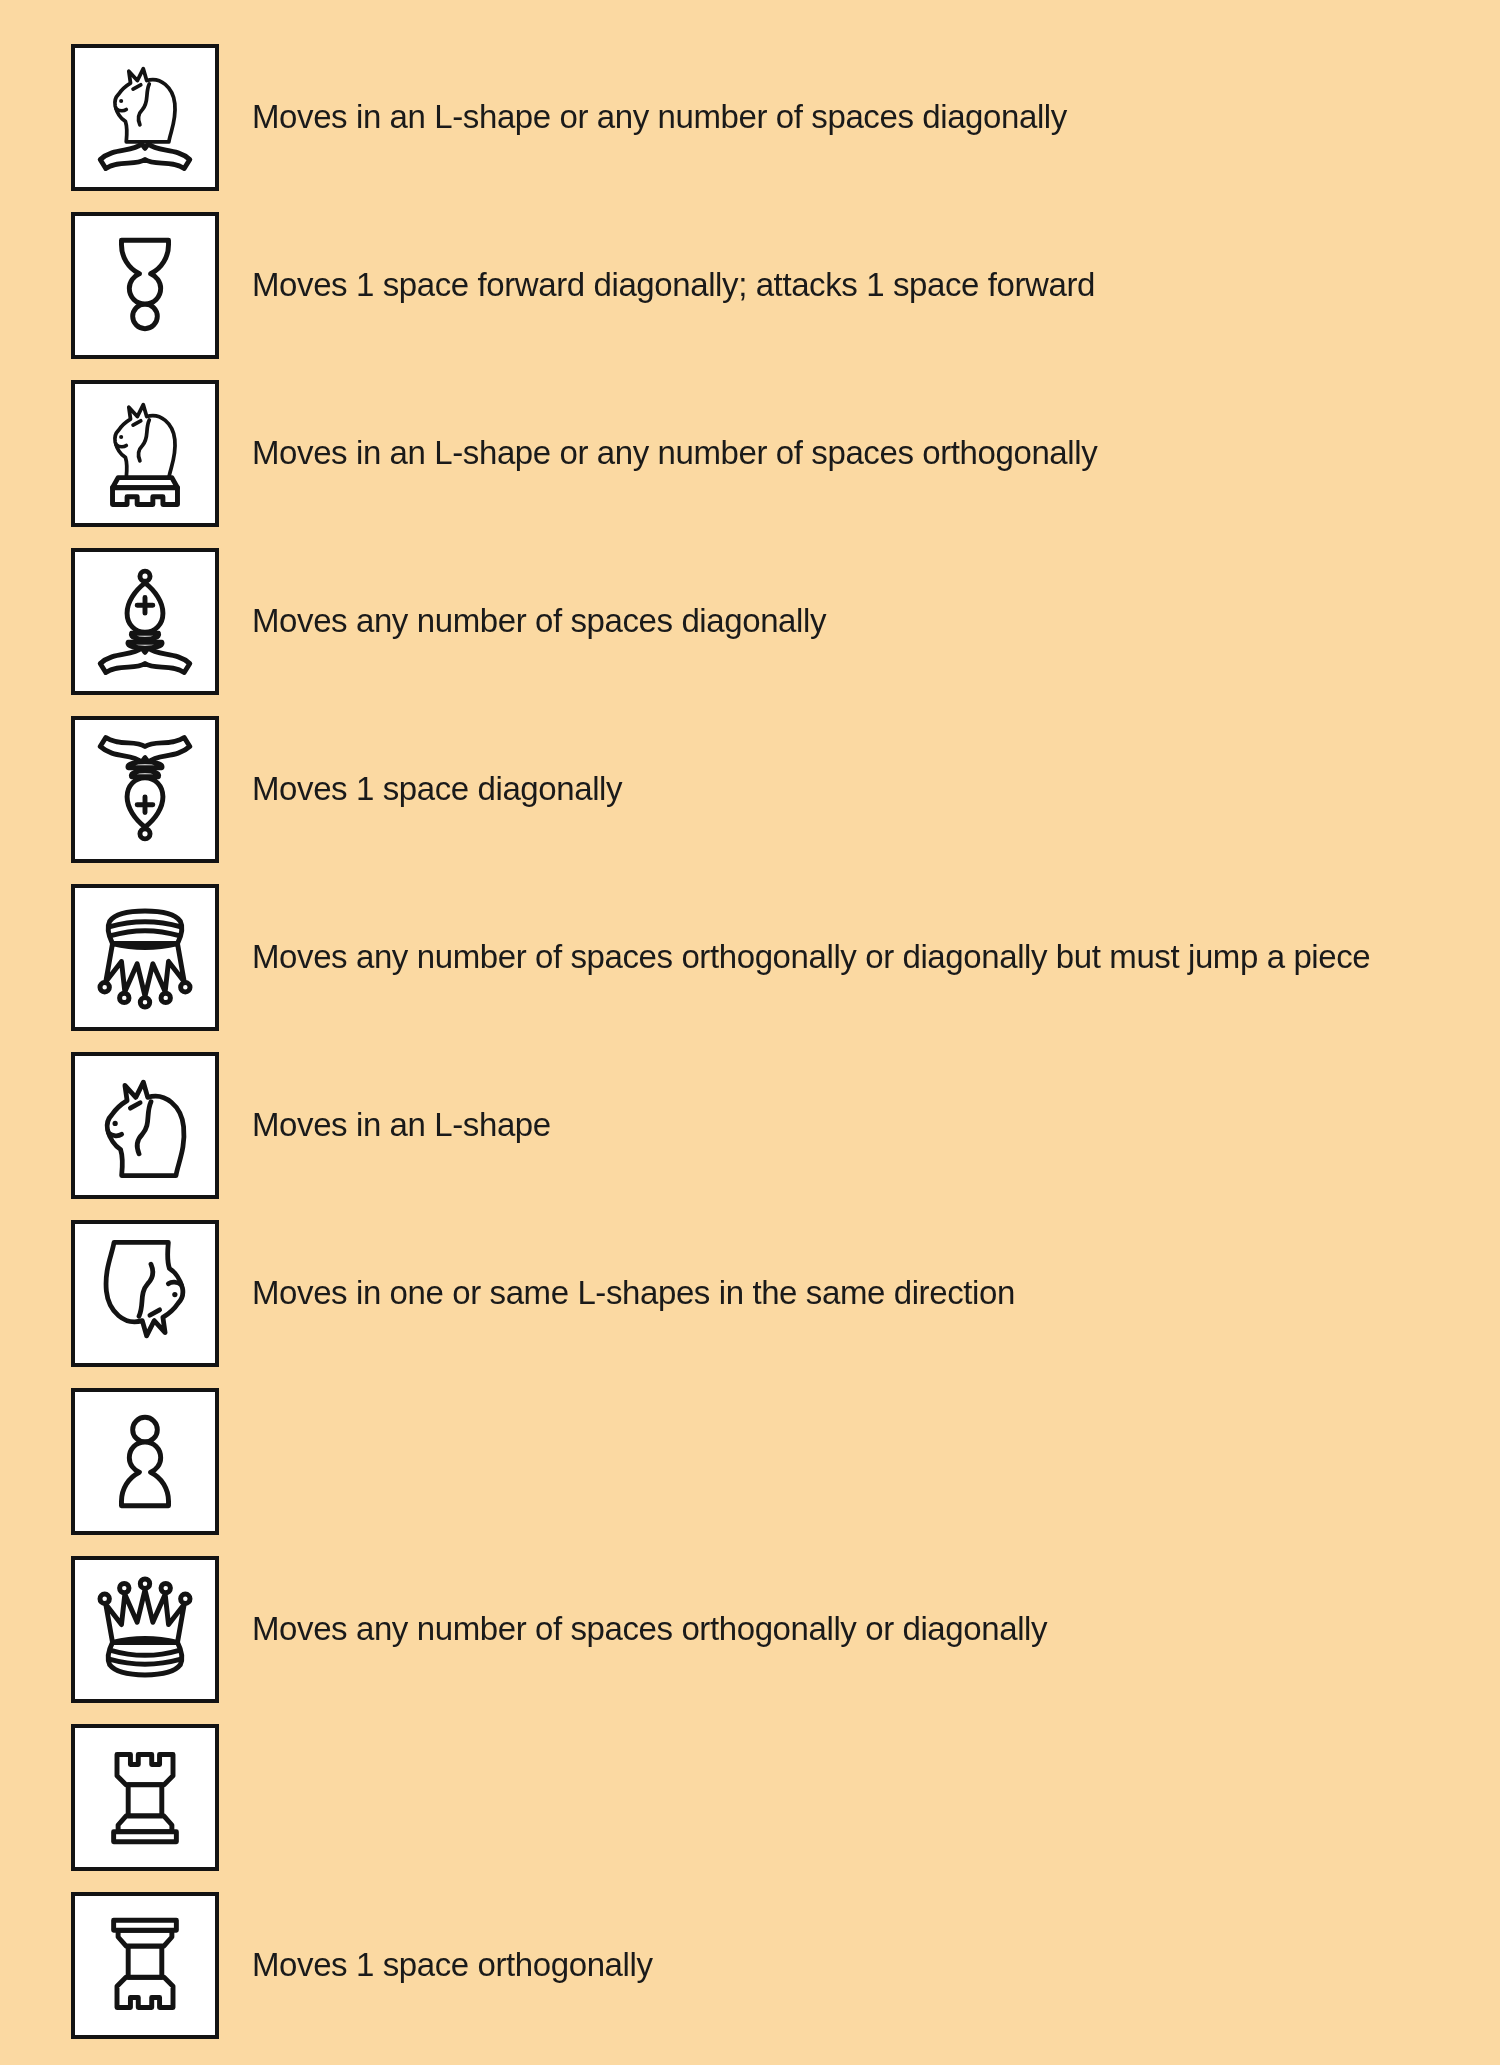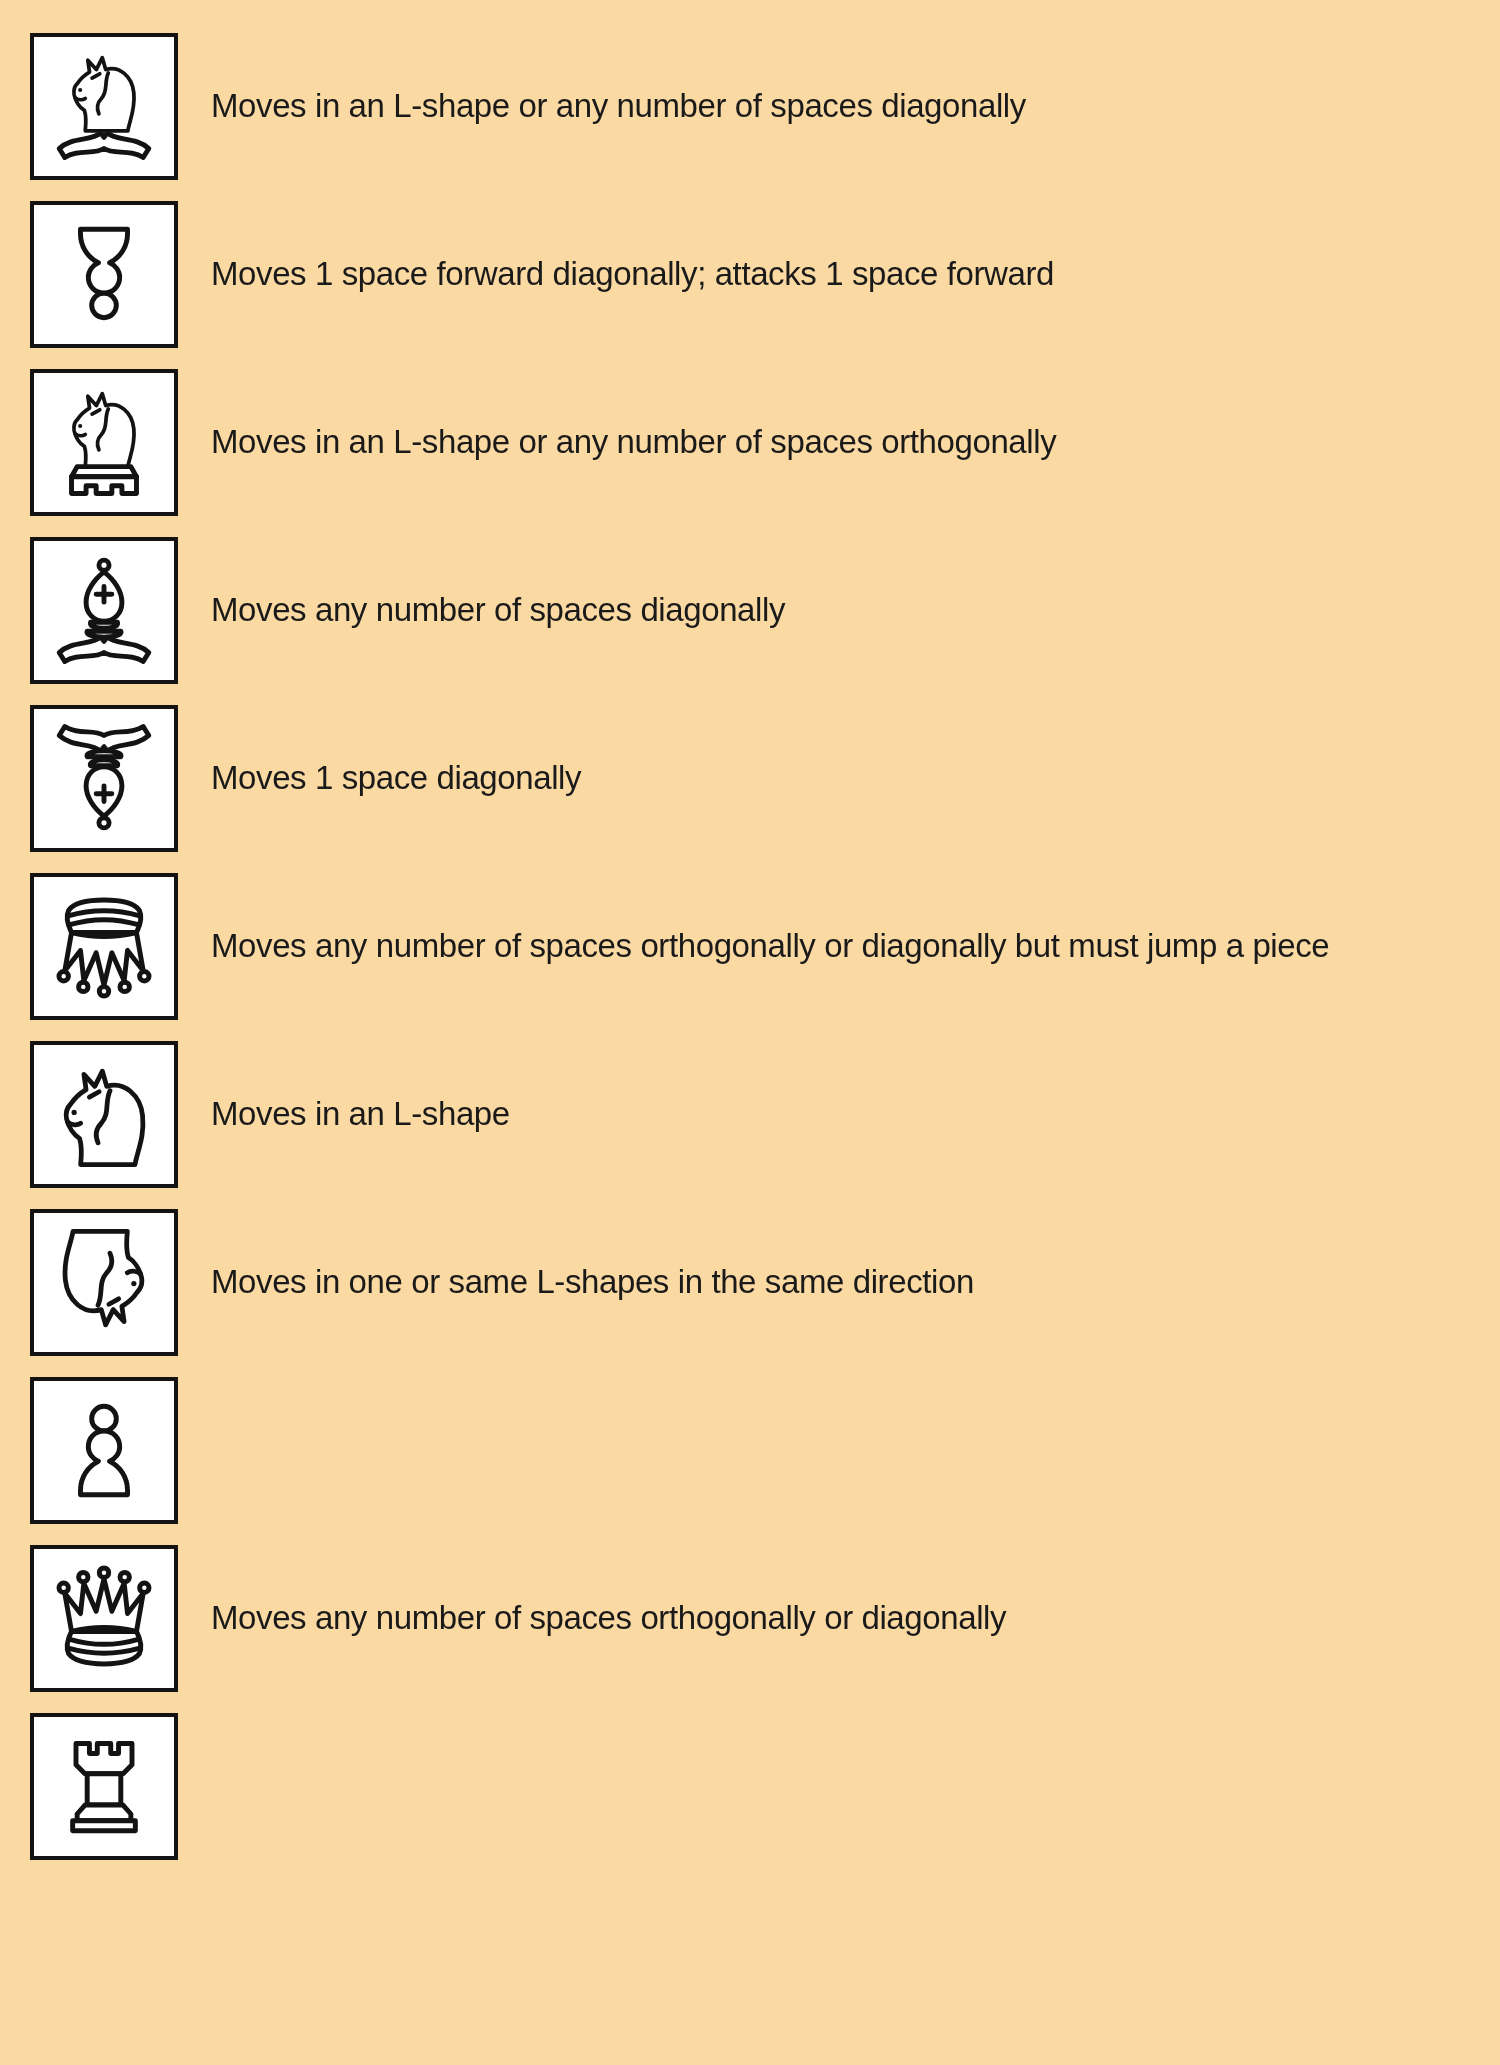--- a/index.html
+++ b/index.html
@@ -8,21 +8,22 @@
   }
   body {
     width: 1500px;
     height: 2065px;
     background: #FBD9A2;
     font-family: "Liberation Sans", "DejaVu Sans", sans-serif;
     overflow: hidden;
   }
   .legend {
     padding-top: 22px;
-    padding-left: 30px;
+    padding-left: 71px;
+    margin-top: 11px;
   }
   .row {
     height: 168px;
     display: flex;
     align-items: center;
   }
   .icon-box {
     width: 140px;
     height: 139px;
     background: #FFFFFF;
@@ -202,14 +203,22 @@
   </div>
 
   <div class="row">
     <div class="icon-box">
       <svg class="piece" viewBox="0 0 100 100" aria-label="rook-icon">
         <use href="#rook-piece"></use>
       </svg>
     </div>
   </div>
 
+  <div class="row">
+    <div class="icon-box">
+      <svg class="piece rot" viewBox="0 0 100 100" aria-label="inverted-rook-icon">
+        <use href="#rook-piece"></use>
+      </svg>
+    </div>
+    <div class="desc">Moves 1 space orthogonally</div>
+  </div>
 
 </div>
 
 </body></html>

